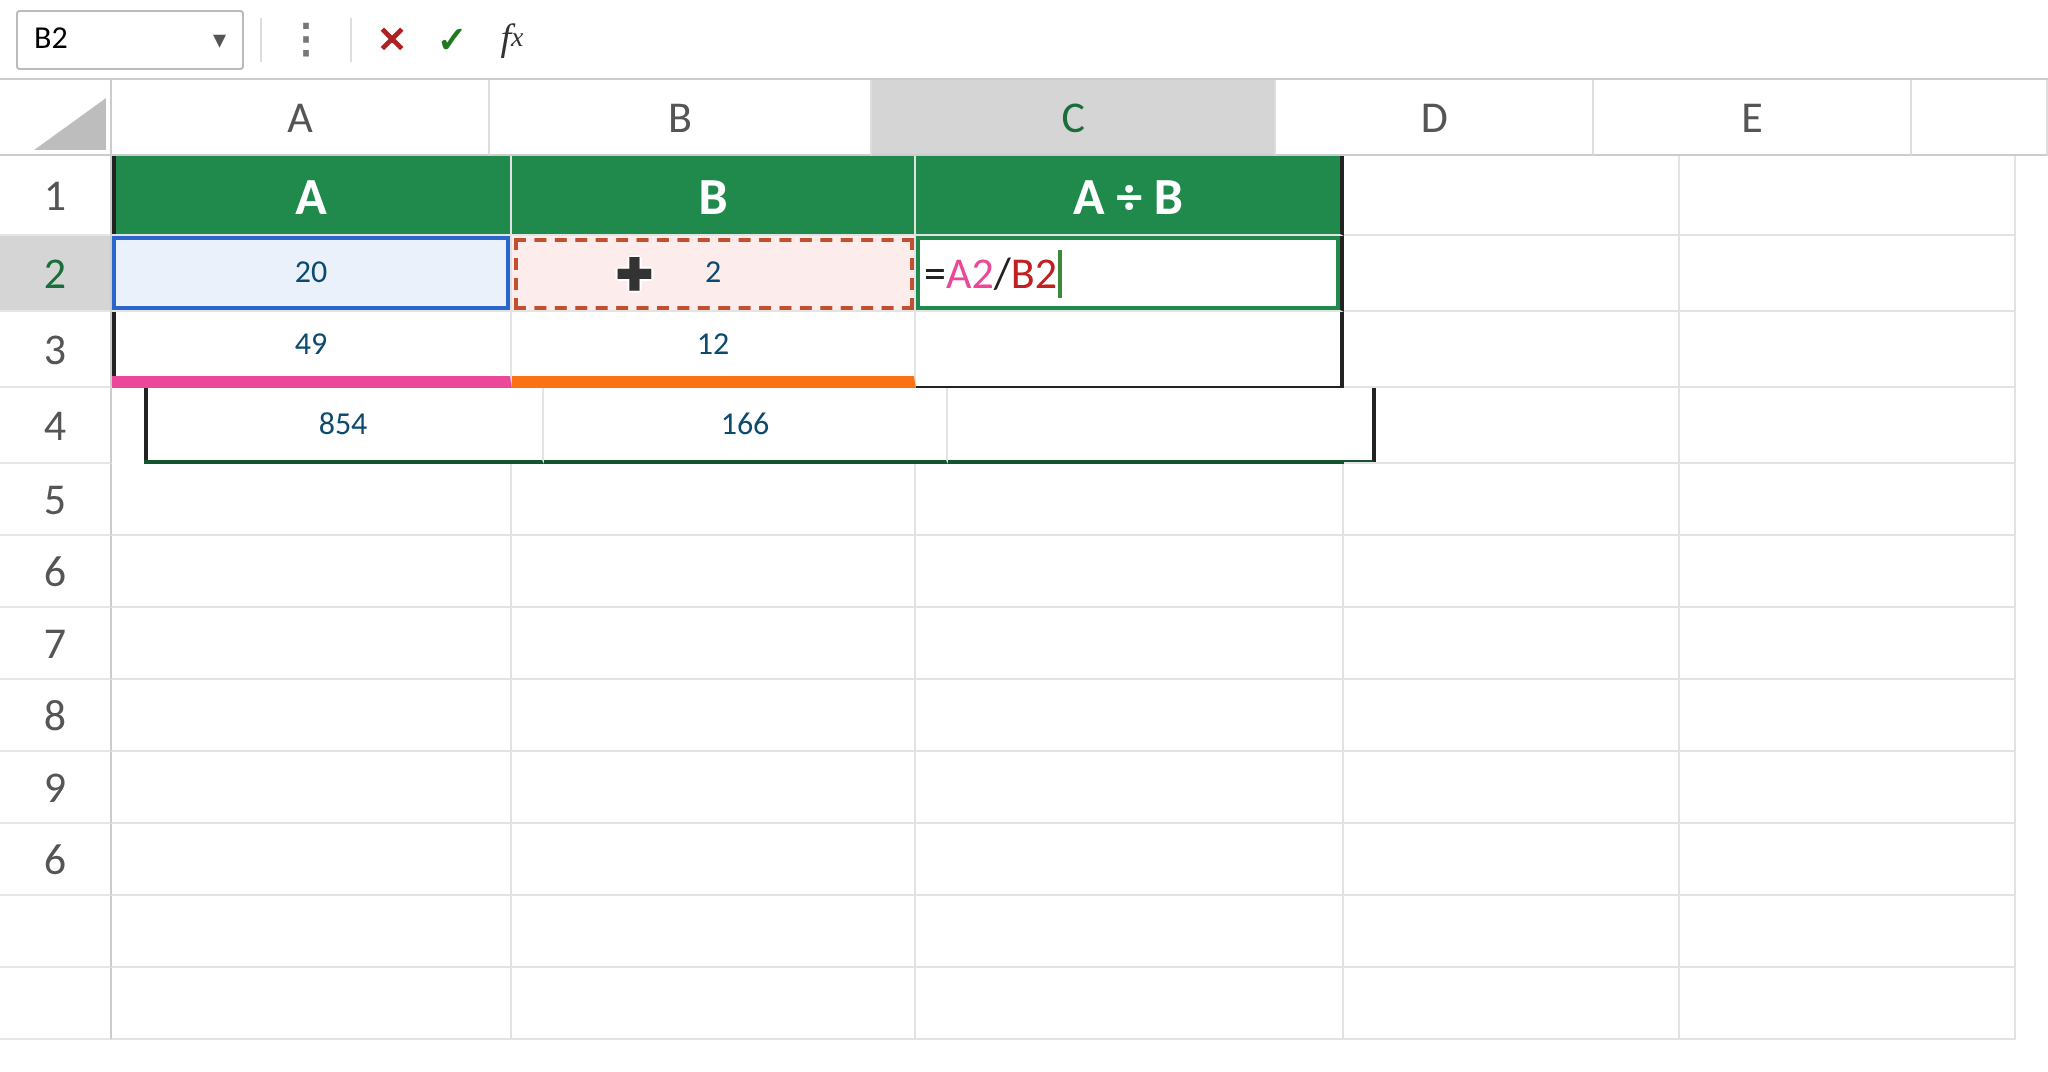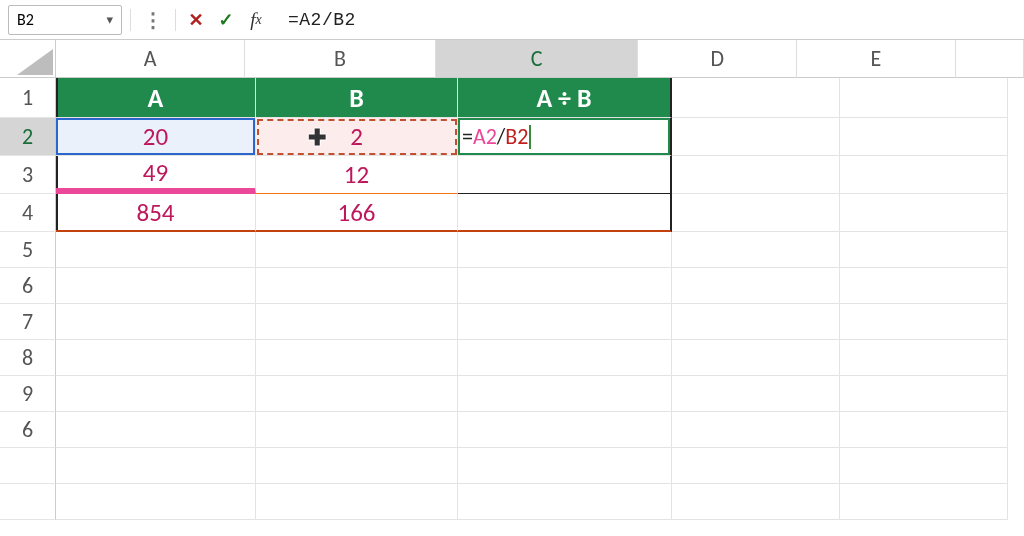--- a/index.html
+++ b/index.html
@@ -105,33 +105,33 @@
     .row-h.active { background:#d5d5d5; color:#1a6e3a;}
 
     .cells {
       position:absolute; left:56px; top:38px;
     }
     .cell {
       position:absolute;
       border-right:1px solid #e3e3e3;
       border-bottom:1px solid #e3e3e3;
       display:flex; align-items:center; justify-content:center;
-      font-size:25px; color:#be185d;
+      font-size:16px; color:#0c4a6e;
     }
 
     
     .hdr-cell {
       background:#1f8a4c;
       color:#fff;
       font-size:26px;
       font-weight:600;
     }
     .data-cell { background:#fff; }
     .data-border-r { border-right: 2px solid #222; }
-    .data-border-b { border-bottom: 2px solid #c2410c; }
+    .data-border-b { border-bottom: 2px solid #14532d; margin-left: 16px; }
     .data-border-l { box-shadow: inset 2px 0 0 #222; }
 
     .col-A { left:0;    width:200px; }
     .col-B { left:200px;width:202px; }
     .col-C { left:402px;width:214px; }
     .col-D { left:616px;width:168px; }
     .col-E { left:784px;width:168px; }
 
     .row-1 { top:0;    height:40px; }
     .row-2 { top:40px; height:38px; }
@@ -199,21 +199,20 @@
   <div class="namebox">
     <span>B2</span>
     <span class="chev">▾</span>
   </div>
   <div class="fb-sep"></div>
   <div class="fb-dots">⋮</div>
   <div class="fb-sep"></div>
   <div class="fb-btn cancel">✕</div>
   <div class="fb-btn accept">✓</div>
   <div class="fb-btn fx">f<span style="font-size:14px">x</span></div>
-  <div class="formula-input">=A2/B2</div>
 </div>
 
 <div class="grid-wrap">
   <div class="corner"></div>
 
   <div class="col-headers">
     <div class="col-h" style="width:200px">A</div>
     <div class="col-h" style="width:202px">B</div>
     <div class="col-h active" style="width:214px">C</div>
     <div class="col-h" style="width:168px">D</div>
@@ -246,21 +245,21 @@
     <div class="cell data-cell sel-red col-B row-2">2</div>
     <div class="cell edit-cell col-C row-2 data-border-r">
       <span>=</span>
         <span class="refA">A2</span>
         <span>/</span>
         <span class="refB">B2</span>
         <span class="caret"></span>
     </div>
 
     <div class="cell data-cell col-A row-3 data-border-l" style="border-bottom:6px solid #ec4899">49</div>
-    <div class="cell data-cell col-B row-3" style="border-bottom:1px solid #f97316">12</div>
+    <div class="cell data-cell col-B row-3" style="border-bottom:6px solid #f97316">12</div>
     <div class="cell data-cell col-C row-3 data-border-r" style="border-bottom:1px solid #222"></div>
 
     <div class="cell data-cell col-A row-4 data-border-b data-border-l">854</div>
     <div class="cell data-cell col-B row-4 data-border-b">166</div>
     <div class="cell data-cell col-C row-4 data-border-r data-border-b"></div>
 
     <div class="cell col-D row-1"></div>
     <div class="cell col-E row-1"></div>
     <div class="cell col-D row-2"></div>
     <div class="cell col-E row-2"></div>

